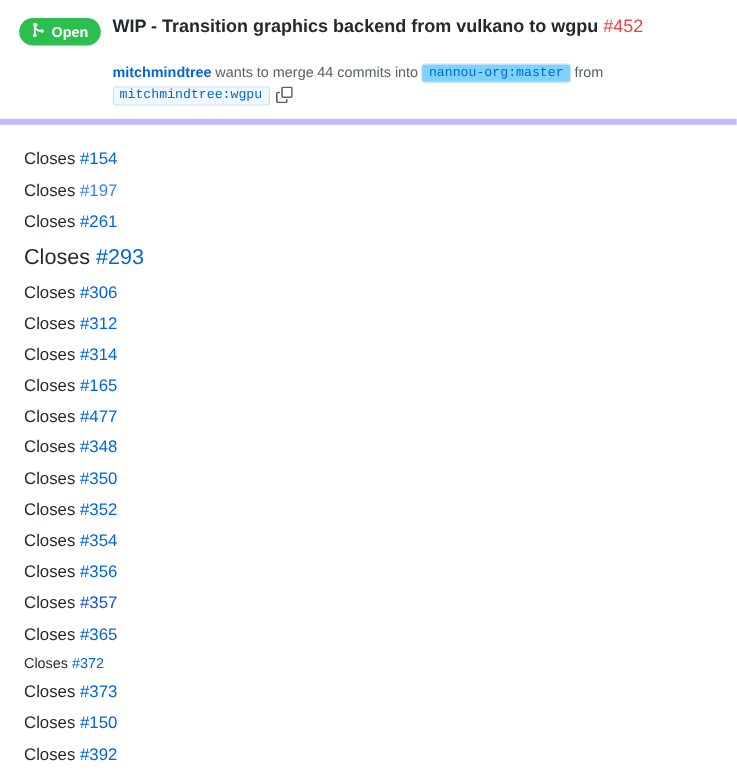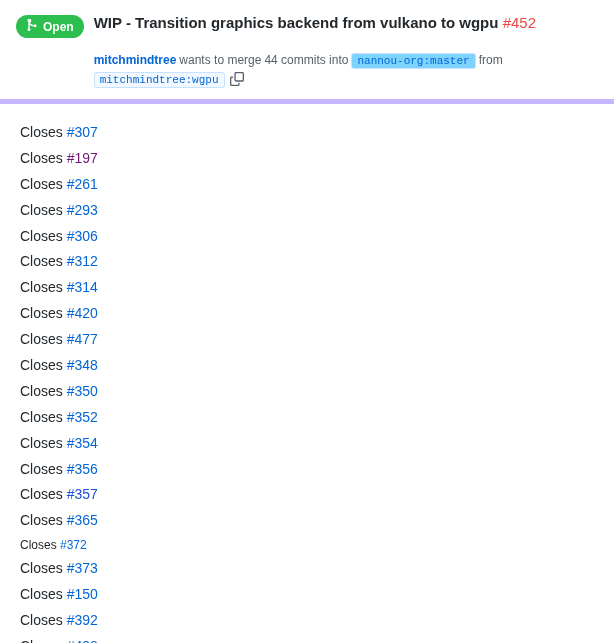--- a/index.html
+++ b/index.html
@@ -41,28 +41,28 @@
           <path d="M0 6.75C0 5.784.784 5 1.75 5h1.5a.75.75 0 0 1 0 1.5h-1.5a.25.25 0 0 0-.25.25v7.5c0 .138.112.25.25.25h7.5a.25.25 0 0 0 .25-.25v-1.5a.75.75 0 0 1 1.5 0v1.5A1.75 1.75 0 0 1 9.25 16h-7.5A1.75 1.75 0 0 1 0 14.25Z"></path>
           <path d="M5 1.75C5 .784 5.784 0 6.75 0h7.5C15.216 0 16 .784 16 1.75v7.5A1.75 1.75 0 0 1 14.25 11h-7.5A1.75 1.75 0 0 1 5 9.25Zm1.75-.25a.25.25 0 0 0-.25.25v7.5c0 .138.112.25.25.25h7.5a.25.25 0 0 0 .25-.25v-7.5a.25.25 0 0 0-.25-.25Z"></path>
         </svg>
       </span>
     </div>
   </div>
 </div>
 
 <div style="padding:16px 20px 16px 20px;">
   <div id="closes-list">
-  <div style="line-height: 1.85; font-size: 14px;"><span>Closes </span><a href="#" style="color: rgb(3, 102, 214); text-decoration: none;">#307</a></div>
-      <div style="line-height: 1.85; font-size: 14px;"><span>Closes </span><a href="#" style="color: #701a75; text-decoration: none;">#197</a></div>
+  <div style="line-height: 1.85; font-size: 14px;"><span>Closes </span><a href="#" style="color: rgb(3, 102, 214); text-decoration: none;">#154</a></div>
+      <div style="line-height: 1.85; font-size: 14px;"><span>Closes </span><a href="#" style="color: #3b82f6; text-decoration: none;">#197</a></div>
       <div style="line-height: 1.85; font-size: 14px;"><span>Closes </span><a href="#" style="color: rgb(3, 102, 214); text-decoration: none;">#261</a></div>
-      <div style="line-height: 1.85; font-size: 14px;"><span>Closes </span><a href="#" style="color: rgb(3, 102, 214); text-decoration: none;">#293</a></div>
+      <div style="line-height: 1.85; font-size: 18px;"><span>Closes </span><a href="#" style="color: rgb(3, 102, 214); text-decoration: none;">#293</a></div>
       <div style="line-height: 1.85; font-size: 14px;"><span>Closes </span><a href="#" style="color: rgb(3, 102, 214); text-decoration: none;">#306</a></div>
       <div style="line-height: 1.85; font-size: 14px;"><span>Closes </span><a href="#" style="color: rgb(3, 102, 214); text-decoration: none;">#312</a></div>
       <div style="line-height: 1.85; font-size: 14px;"><span>Closes </span><a href="#" style="color: rgb(3, 102, 214); text-decoration: none;">#314</a></div>
-      <div style="line-height: 1.85; font-size: 14px;"><span>Closes </span><a href="#" style="color: rgb(3, 102, 214); text-decoration: none;">#420</a></div>
+      <div style="line-height: 1.85; font-size: 14px;"><span>Closes </span><a href="#" style="color: rgb(3, 102, 214); text-decoration: none;">#165</a></div>
       <div style="line-height: 1.85; font-size: 14px;"><span>Closes </span><a href="#" style="color: rgb(3, 102, 214); text-decoration: none;">#477</a></div>
       <div style="line-height: 1.85; font-size: 14px;"><span>Closes </span><a href="#" style="color: rgb(3, 102, 214); text-decoration: none;">#348</a></div>
       <div style="line-height: 1.85; font-size: 14px;"><span>Closes </span><a href="#" style="color: rgb(3, 102, 214); text-decoration: none;">#350</a></div>
       <div style="line-height: 1.85; font-size: 14px;"><span>Closes </span><a href="#" style="color: rgb(3, 102, 214); text-decoration: none;">#352</a></div>
       <div style="line-height: 1.85; font-size: 14px;"><span>Closes </span><a href="#" style="color: rgb(3, 102, 214); text-decoration: none;">#354</a></div>
       <div style="line-height: 1.85; font-size: 14px;"><span>Closes </span><a href="#" style="color: rgb(3, 102, 214); text-decoration: none;">#356</a></div>
       <div style="line-height: 1.85; font-size: 14px;"><span>Closes </span><a href="#" style="color: #1d4ed8; text-decoration: none;">#357</a></div>
       <div style="line-height: 1.85; font-size: 14px;"><span>Closes </span><a href="#" style="color: rgb(3, 102, 214); text-decoration: none;">#365</a></div>
       <div style="line-height: 1.85; font-size: 12px;"><span>Closes </span><a href="#" style="color: rgb(3, 102, 214); text-decoration: none;">#372</a></div>
       <div style="line-height: 1.85; font-size: 14px;"><span>Closes </span><a href="#" style="color: rgb(3, 102, 214); text-decoration: none;">#373</a></div>

